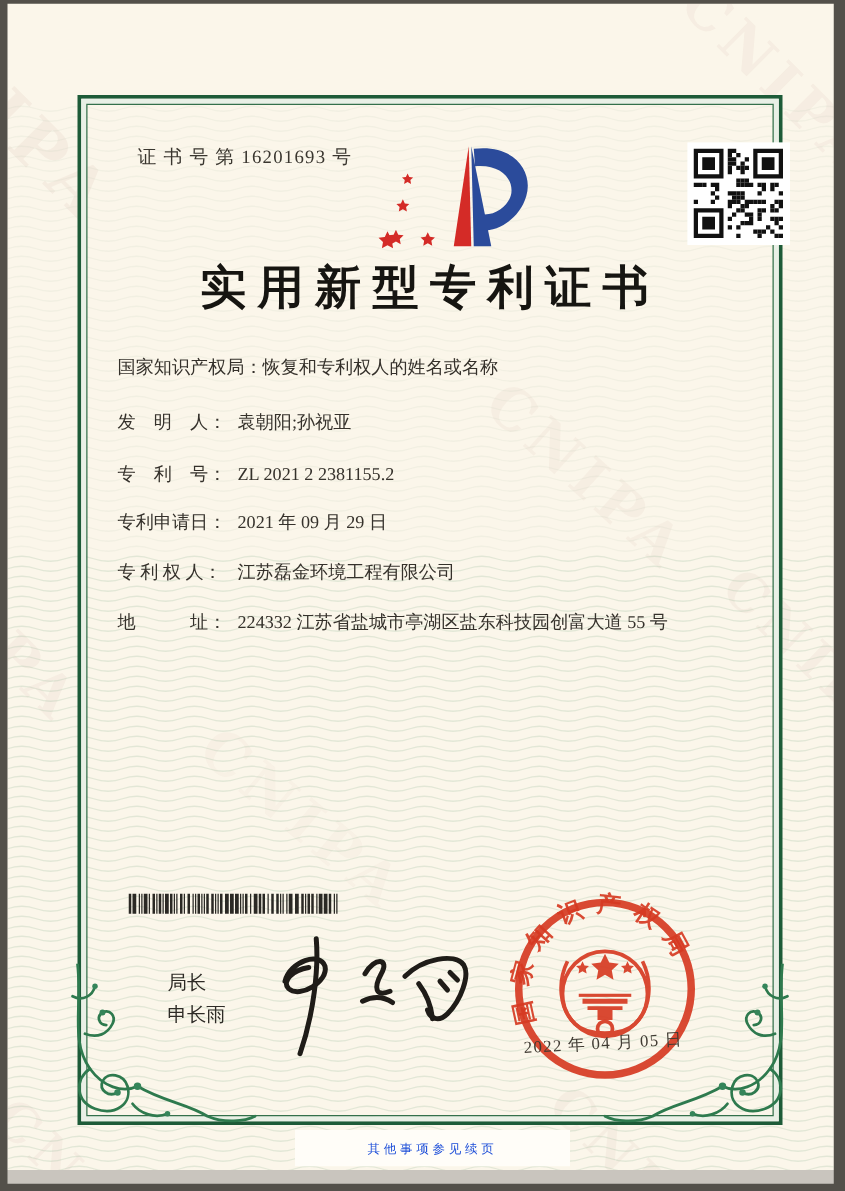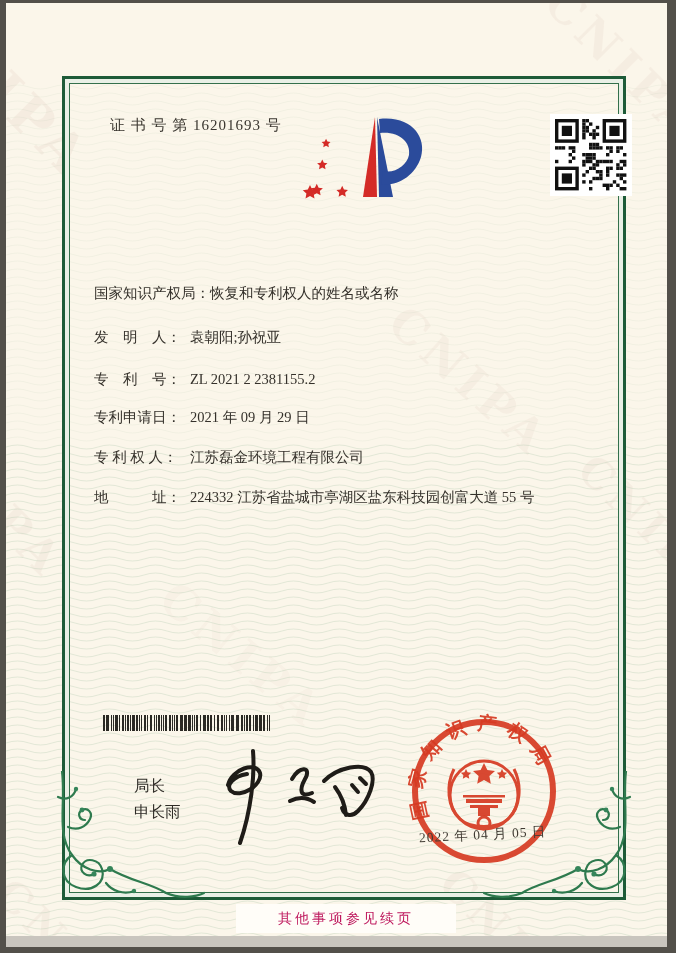--- a/index.html
+++ b/index.html
@@ -68,21 +68,21 @@
     letter-spacing:1px;transform:rotate(-3deg);white-space:nowrap;
   }
   .page-number{
     position:absolute;left:56px;top:860px;width:564px;text-align:center;
     font-size:13px;color:#3a362f;letter-spacing:1px;
   }
   .footer-note-box{
     position:absolute;left:230px;top:901px;width:220px;height:29px;
     background:#fffdf8;display:flex;align-items:center;justify-content:center;
   }
-  .footer-note{font-size:14px;color:#be185d;letter-spacing:3px;}
+  .footer-note{font-size:10px;color:#1d4ed8;letter-spacing:3px;}
   .flourish{position:absolute;pointer-events:none;}
   .waves{position:absolute;left:0;top:0;pointer-events:none;}
 </style>
 </head>
 <body>
 
 <div class="page">
 
   <div id="wm-layer">
       <div class="wm" style="left: -62px; top: -18px; font-size: 54px; transform: rotate(45deg); opacity: 0.34;">CNIPA</div>
@@ -360,20 +360,21 @@
       <rect x="8.4" y="8.4" width="17" height="17" fill="#fff"></rect>
       <rect x="11.8" y="11.8" width="10.2" height="10.2" fill="#111"></rect>
       <rect x="52.6" y="5" width="23.8" height="23.8" fill="#111"></rect>
       <rect x="56" y="8.4" width="17" height="17" fill="#fff"></rect>
       <rect x="59.4" y="11.8" width="10.2" height="10.2" fill="#111"></rect>
       <rect x="5" y="52.6" width="23.8" height="23.8" fill="#111"></rect>
       <rect x="8.4" y="56" width="17" height="17" fill="#fff"></rect>
       <rect x="11.8" y="59.4" width="10.2" height="10.2" fill="#111"></rect>
     </svg>
 
+  <div class="title">实用新型专利证书</div>
 
   <div class="fields" id="fields">
       <div class="field-row" style="top: 281px;"><span class="field-label">国家知识产权局：</span><span class="field-value">恢复和专利权人的姓名或名称</span></div>
       <div class="field-row" style="top: 325px;"><span class="field-label">发　明　人：</span><span class="field-value">袁朝阳;孙祝亚</span></div>
       <div class="field-row" style="top: 367px; font-family: Liberation Serif, serif;"><span class="field-label">专　利　号：</span><span class="field-value">ZL 2021 2 2381155.2</span></div>
       <div class="field-row" style="top: 405px;"><span class="field-label">专利申请日：</span><span class="field-value">2021 年 09 月 29 日</span></div>
       <div class="field-row" style="top: 445px;"><span class="field-label">专 利 权 人：</span><span class="field-value">江苏磊金环境工程有限公司</span></div>
       <div class="field-row" style="top: 485px;"><span class="field-label">地　　　址：</span><span class="field-value">224332 江苏省盐城市亭湖区盐东科技园创富大道 55 号</span></div>
     </div>
 

